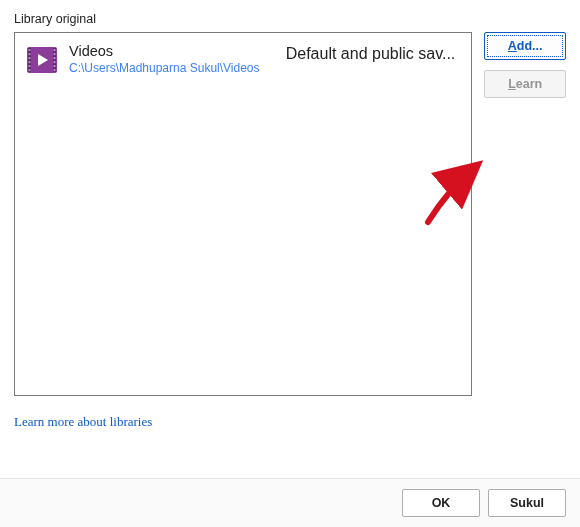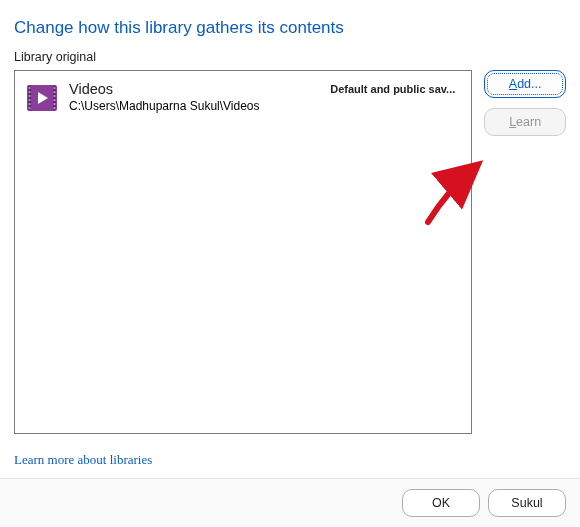--- a/index.html
+++ b/index.html
@@ -59,47 +59,47 @@
       gap: 8px;
     }
     .item-left { flex: 1; }
     .item-name {
       font-size: 14.5px;
       color: #222;
       line-height: 1.2;
     }
     .item-path {
       font-size: 12px;
-      color: #000000;
+      color: #3b82f6;
       line-height: 1.3;
       margin-top: 1px;
     }
     .item-flag {
-      font-size: 11px;
+      font-size: 16px;
       color: #222;
       white-space: nowrap;
       padding-top: 2px;
       padding-right: 6px;
-      font-weight: bold;
     }
     .side-buttons {
       display: flex;
       flex-direction: column;
       gap: 10px;
       width: 82px;
     }
     button {
       font-family: inherit;
       font-size: 12.5px;
       height: 28px;
       border: 1px solid #adadad;
       background: #fdfdfd;
       color: #222;
       cursor: pointer;
-      border-radius: 10px;
+      border-radius: 2px;
+      font-weight: bold;
     }
     button.focused {
       border: 1.5px solid #0b5bc5;
       outline: 1px dotted #0b5bc5;
       outline-offset: -4px;
       color: #0b5bc5;
     }
     button:disabled {
       color: #969696;
       cursor: default;
@@ -137,21 +137,20 @@
       pointer-events: none;
     }
     .underline-first::first-letter {
       text-decoration: underline;
     }
   </style>
 </head>
 <body>
 
 <div class="content">
-  <div class="title">Change how this library gathers its contents</div>
 
 
   <div class="section-label">Library original</div>
 
   <div class="locations-row">
     <div class="list-box">
       <div class="list-item">
         <span class="item-icon">
           <svg width="34" height="34" viewBox="0 0 34 34">
             <rect x="2" y="4" width="30" height="26" rx="2" fill="#8a3e9a"></rect>

